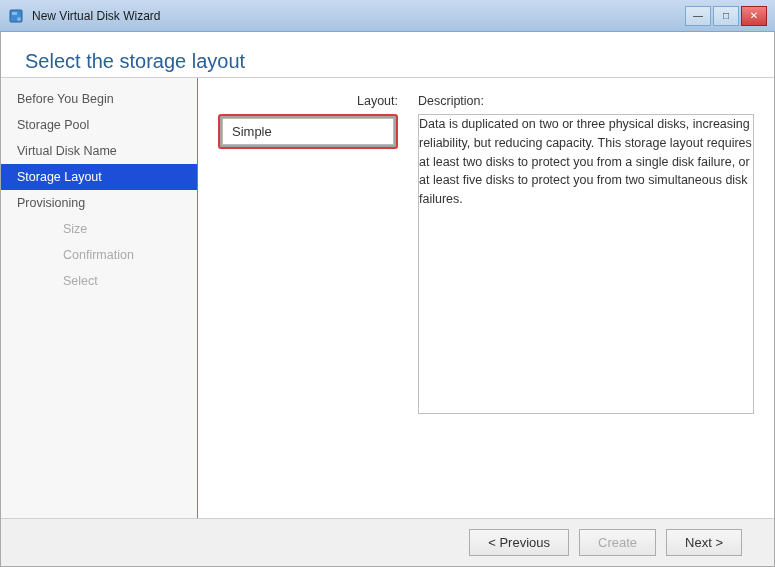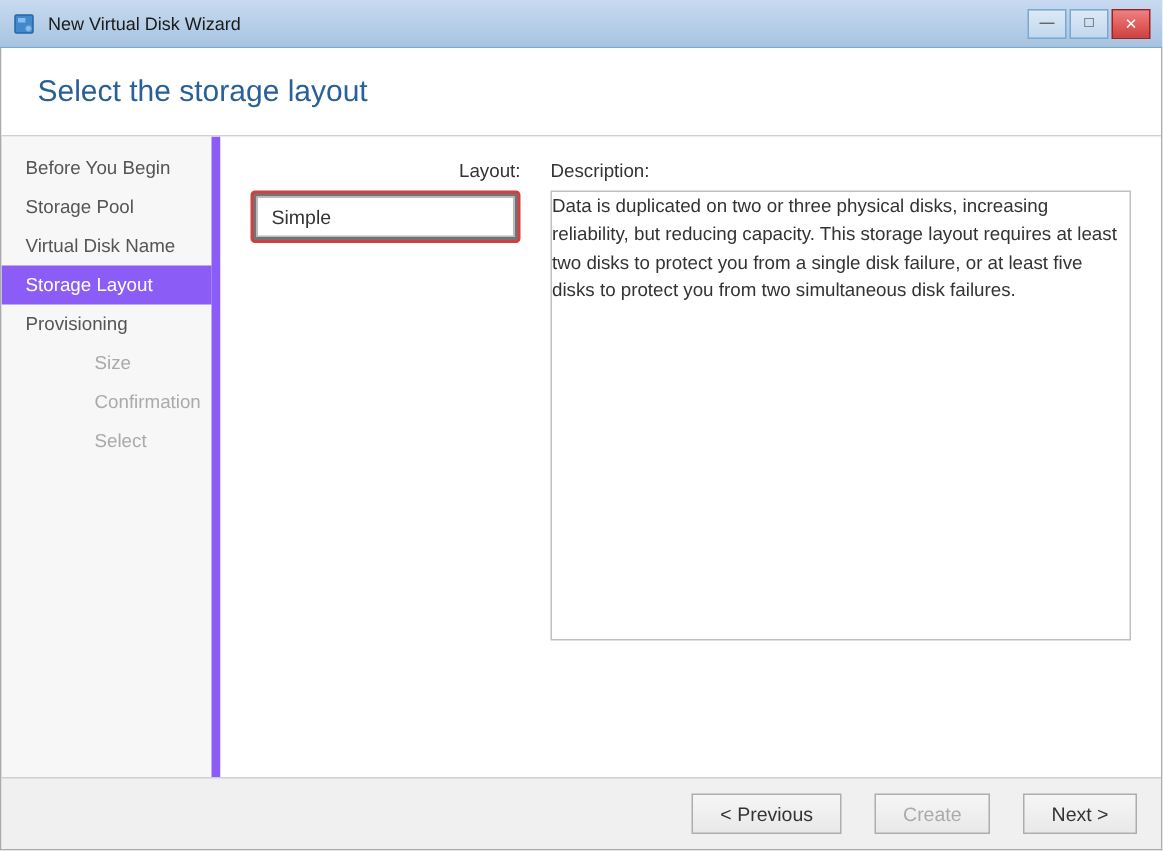--- a/index.html
+++ b/index.html
@@ -64,52 +64,52 @@
       height: calc(567px - 32px);
       display: flex;
       flex-direction: column;
       border: 1px solid #aaa;
       border-top: none;
     }
 
     
     .wizard-header {
       background: white;
-      padding: 18px 24px 17px 24px;
+      padding: 18px 24px 4px 24px;
       border-bottom: 1px solid #d0d0d0;
     }
     .wizard-header h1 {
       font-size: 20px;
       font-weight: 300;
       color: #2a6099;
     }
 
     
     .wizard-content {
       display: flex;
       flex: 1;
       overflow: hidden;
     }
 
     
     .sidebar {
-      width: 146px;
+      width: 197px;
       background: #f7f7f7;
-      border-right: 6px solid #8b5cf6;
+      border-right: 1px solid #8b5cf6;
       padding: 8px 0;
       flex-shrink: 0;
     }
     .sidebar-item {
       padding: 6px 16px;
       font-size: 12.5px;
       color: #555;
       cursor: default;
     }
     .sidebar-item.active {
-      background: #8b5cf6;
+      background: #1d4ed8;
       color: white;
       font-weight: 400;
     }
     .sidebar-item.disabled {
       color: #aaa;
       margin-left: 46px;
     }
 
     
     .main-panel {
@@ -128,21 +128,21 @@
     .layout-label {
       font-size: 12.5px;
       color: #333;
       margin-bottom: 6px;
       text-align: right;
     }
     .layout-listbox-wrapper {
       border: 2px solid #d04040;
       border-radius: 3px;
       padding: 2px;
-      background: #737373;
+      background: #a3a3a3;
     }
     .layout-listbox {
       border: 1px solid #bbb;
       background: white;
       width: 100%;
     }
     .layout-option {
       padding: 4px 8px;
       font-size: 13px;
       color: #333;
@@ -172,24 +172,24 @@
       font-size: 12.5px;
       color: #333;
       line-height: 1.5;
       min-height: 300px;
     }
 
     
     .wizard-footer {
       background: #f0f0f0;
       border-top: 1px solid #d0d0d0;
-      padding: 10px 16px;
+      padding: 10px 32px;
       display: flex;
       justify-content: flex-end;
-      gap: 22px;
+      gap: 10px;
       align-items: center;
     }
     .footer-btn {
       padding: 5px 18px;
       font-size: 13px;
       border: 1px solid #adadad;
       background: linear-gradient(to bottom, #f6f6f6, #e8e8e8);
       cursor: pointer;
       color: #333;
       min-width: 75px;

